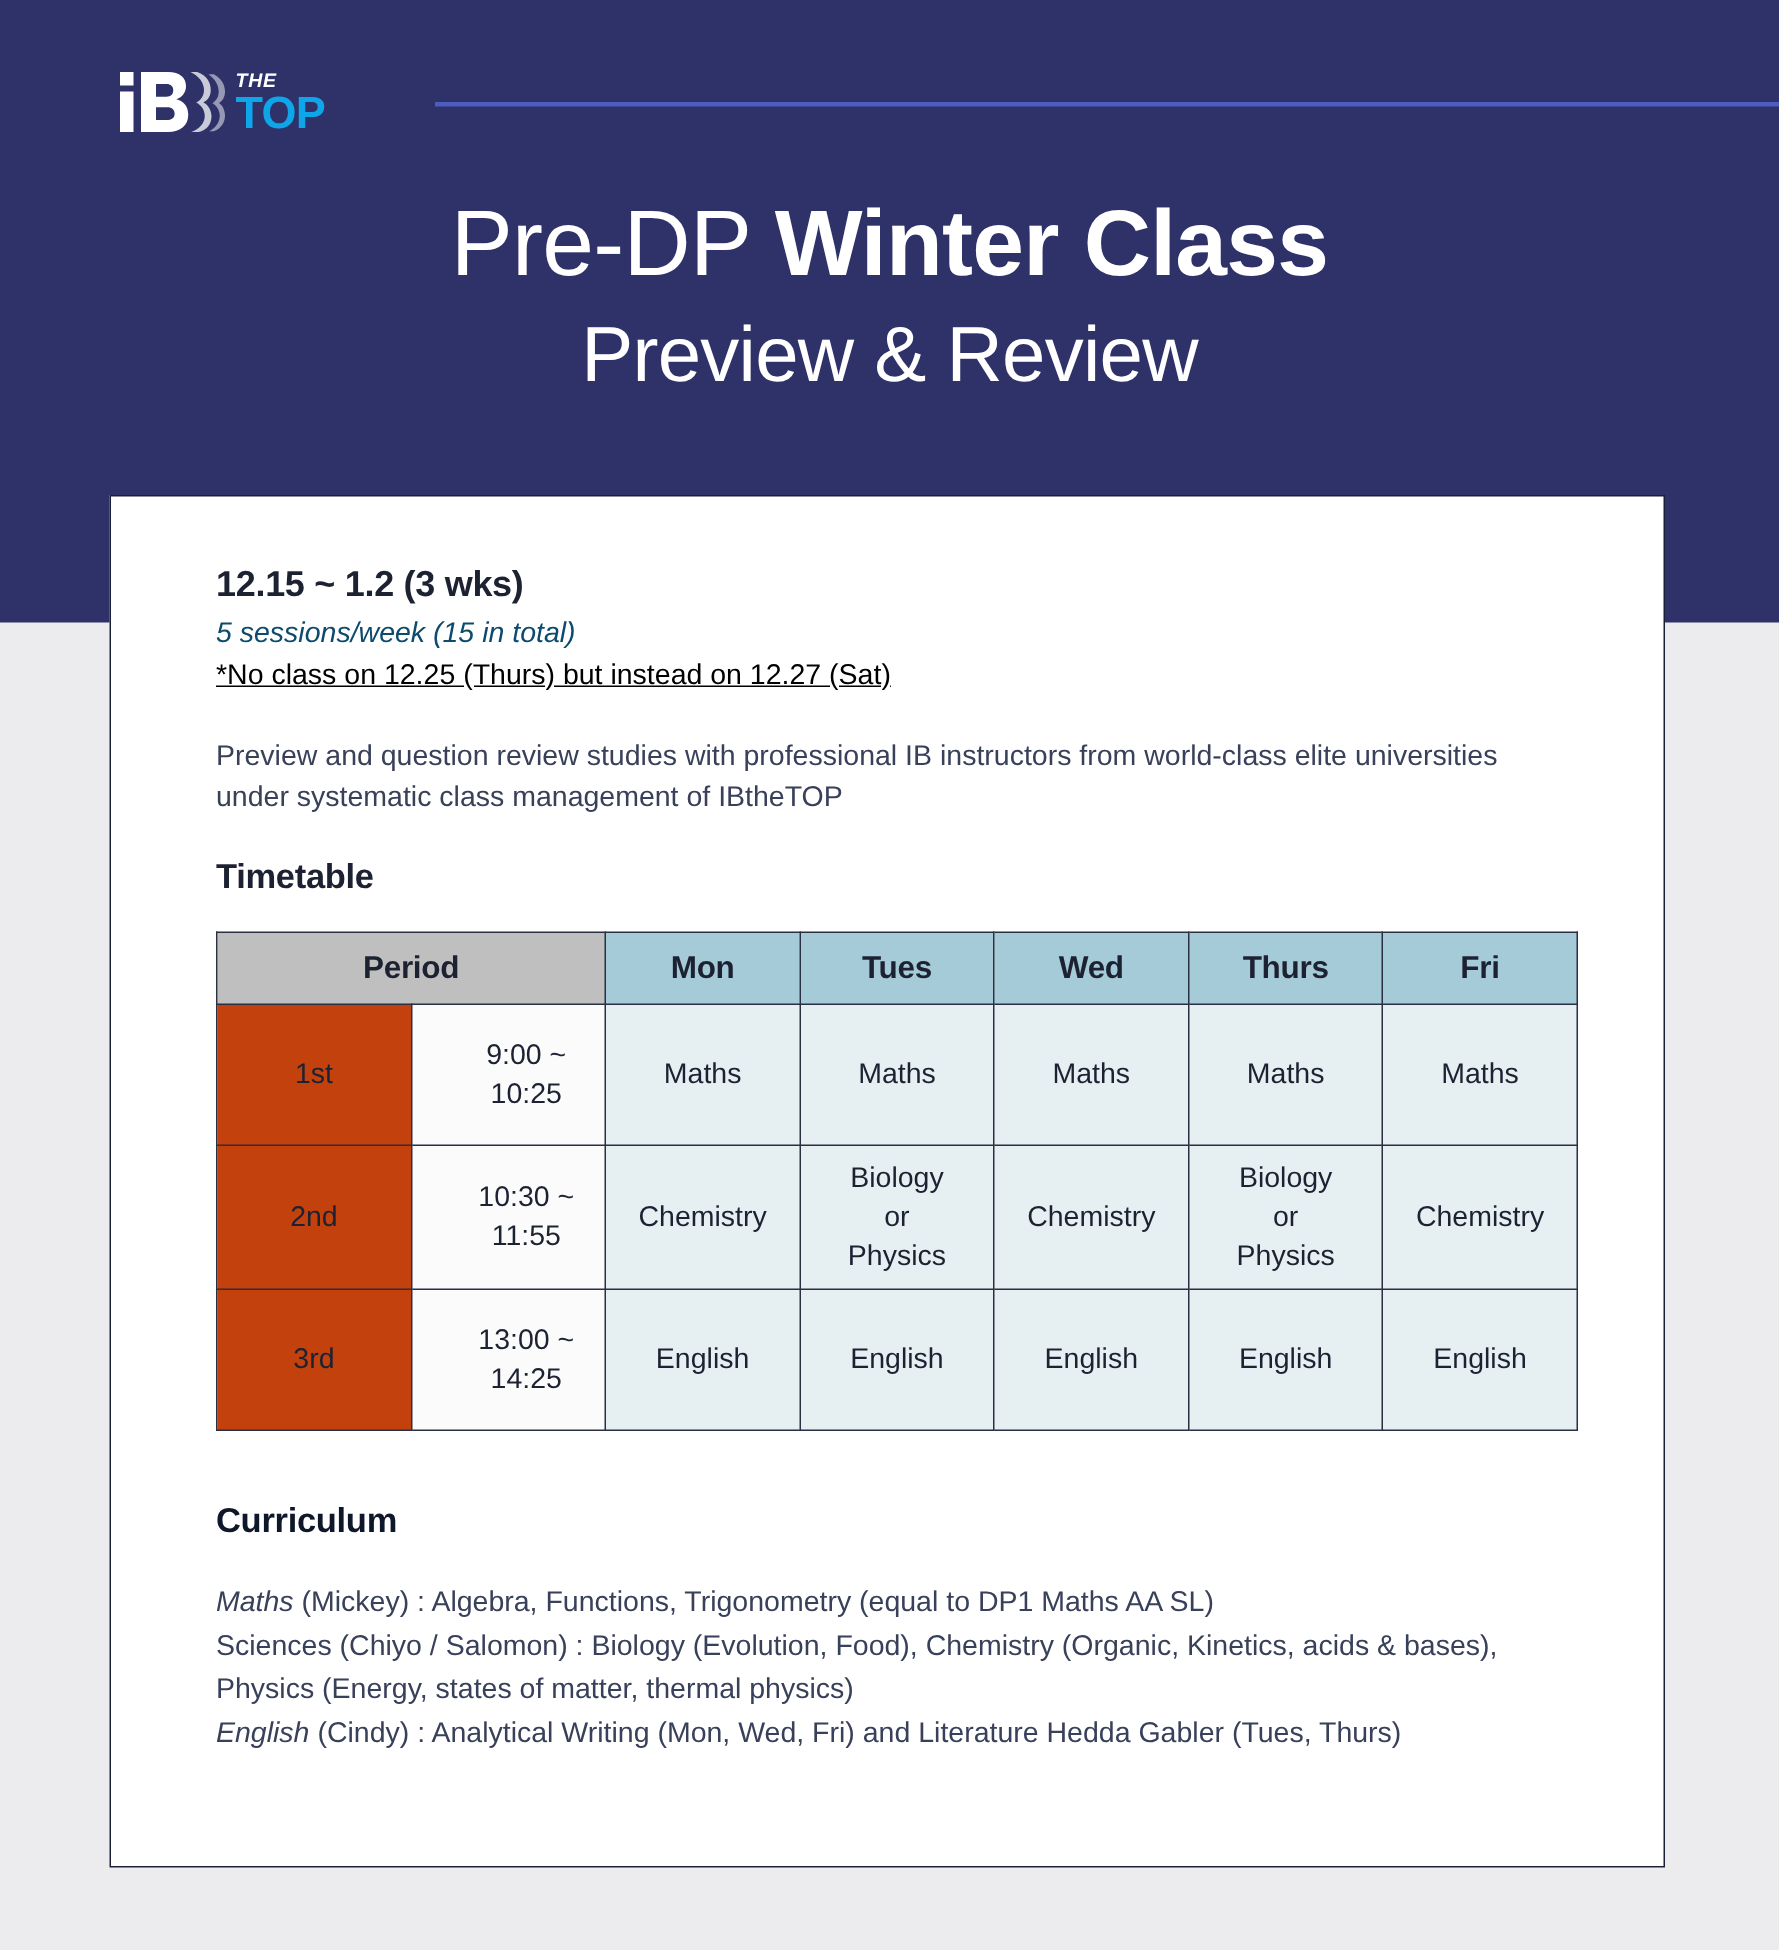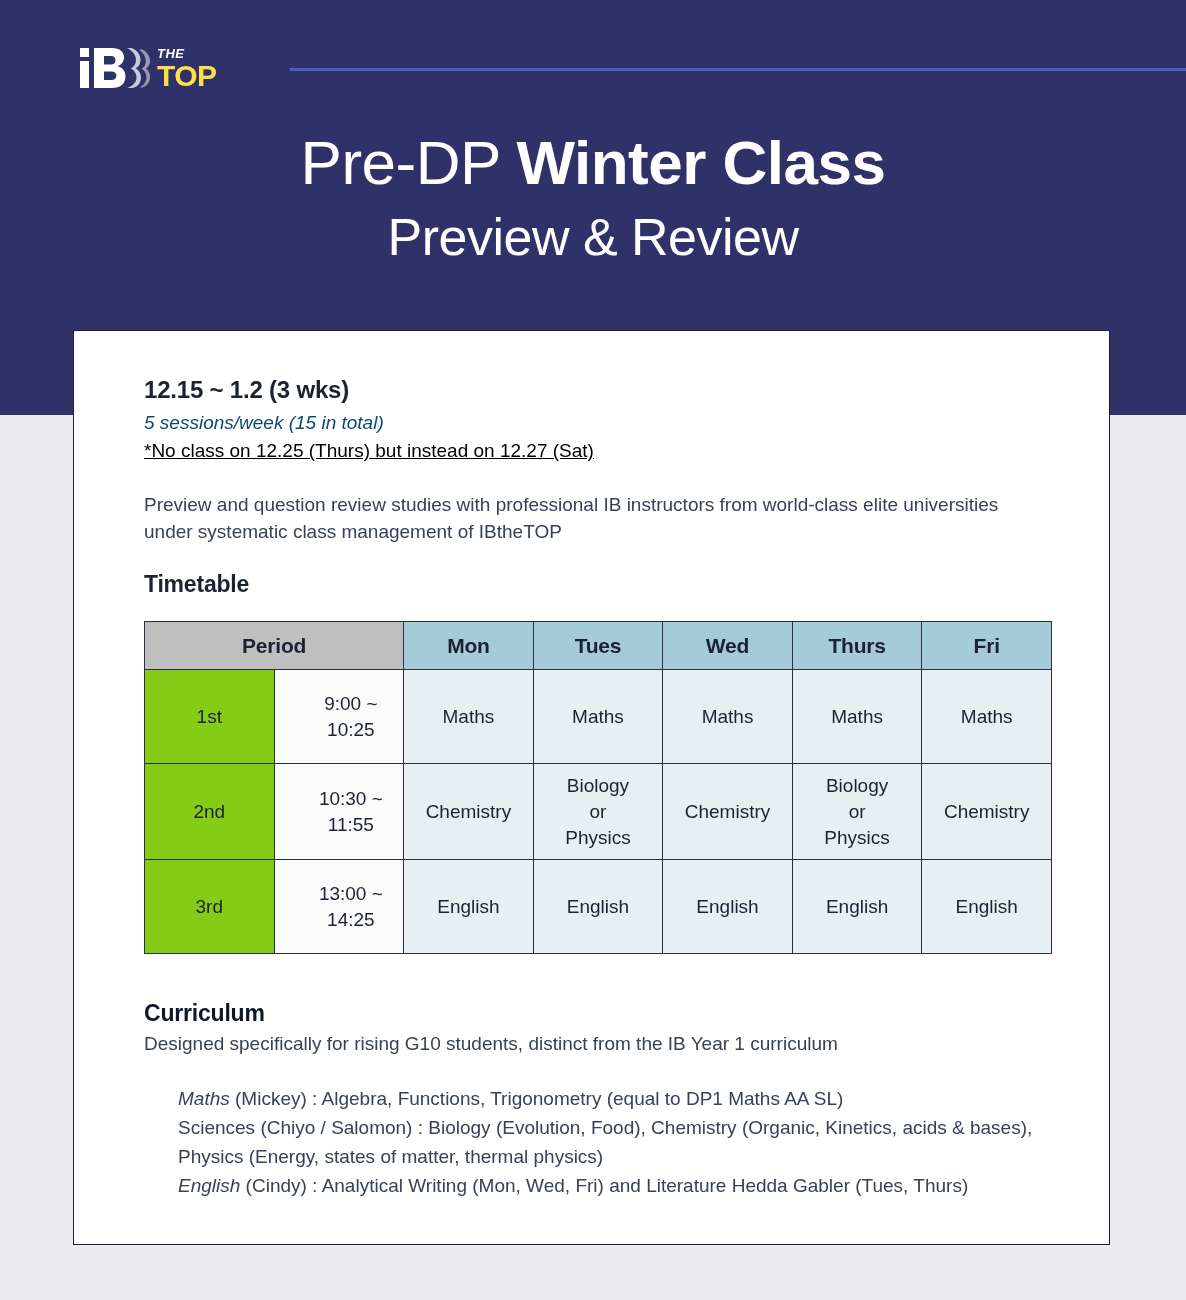--- a/index.html
+++ b/index.html
@@ -57,21 +57,21 @@
   .logo-the {
     color: #ffffff;
     font-size: 13px;
     font-weight: bold;
     letter-spacing: 0.5px;
     line-height: 13px;
     font-style: italic;
   }
 
   .logo-top {
-    color: #fde047;
+    color: #0ea5e9;
     font-size: 30px;
     font-weight: bold;
     letter-spacing: -0.5px;
     line-height: 30px;
     margin-top: 1px;
   }
 
   .header-rule {
     position: absolute;
     left: 212px;
@@ -196,21 +196,21 @@
     background: #a6cbd8;
   }
 
   .timetable tbody td {
     font-size: 19px;
     font-weight: normal;
     line-height: 26px;
   }
 
   .td-period-no {
-    background: #84cc16;
+    background: #c2410c;
     width: 76px;
     margin-left: 48px;
   }
 
   .td-period-time {
     background: #fafbfa;
     width: 113px;
     padding-left: 24px;
   }
 
@@ -237,21 +237,20 @@
     color: #39405a;
     line-height: 28px;
     margin-top: 2px;
   }
 
   .curriculum-list {
     margin-top: 26px;
     font-size: 19px;
     color: #39405a;
     line-height: 29px;
-    margin-left: 34px;
   }
 
   .curriculum-list em {
     font-style: italic;
   }
 </style>
 </head>
 <body>
 
 <div class="header-band">
@@ -350,21 +349,20 @@
           <td class="td-class">English</td>
           <td class="td-class">English</td>
           <td class="td-class">English</td>
           <td class="td-class">English</td>
         </tr>
 
       </tbody>
     </table>
 
     <div class="curriculum-head">Curriculum</div>
-    <div class="curriculum-sub">Designed specifically for rising G10 students, distinct from the IB Year 1 curriculum</div>
 
     <div class="curriculum-list">
       <div>
         <em>Maths</em><span> (Mickey) : Algebra, Functions, Trigonometry (equal to DP1 Maths AA SL)</span>
       </div>
       <div>
         <span>Sciences</span><span> (Chiyo / Salomon) : Biology (Evolution, Food), Chemistry (Organic, Kinetics, acids &amp; bases), Physics (Energy, states of matter, thermal physics)</span>
       </div>
       <div>
         <em>English</em><span> (Cindy) : Analytical Writing (Mon, Wed, Fri) and Literature Hedda Gabler (Tues, Thurs)</span>

